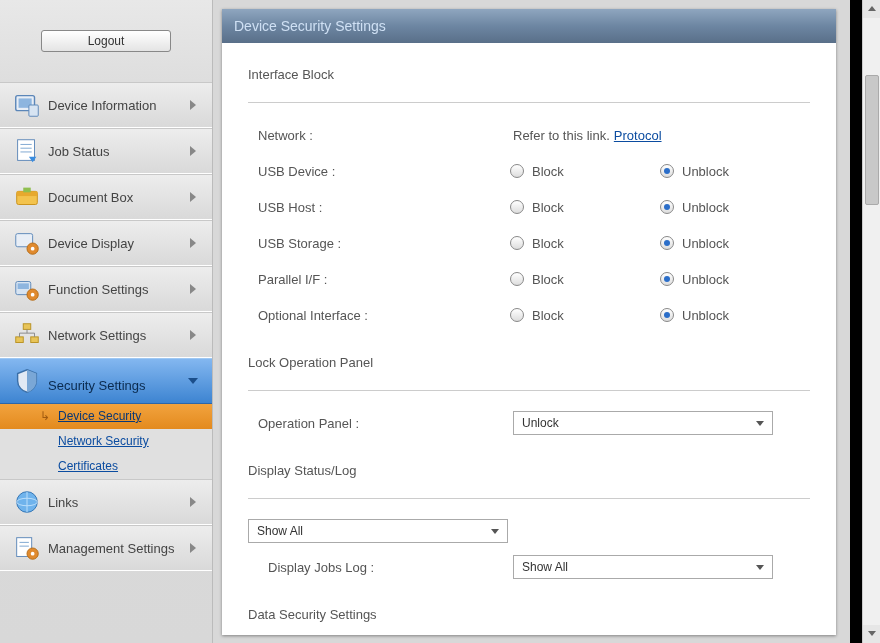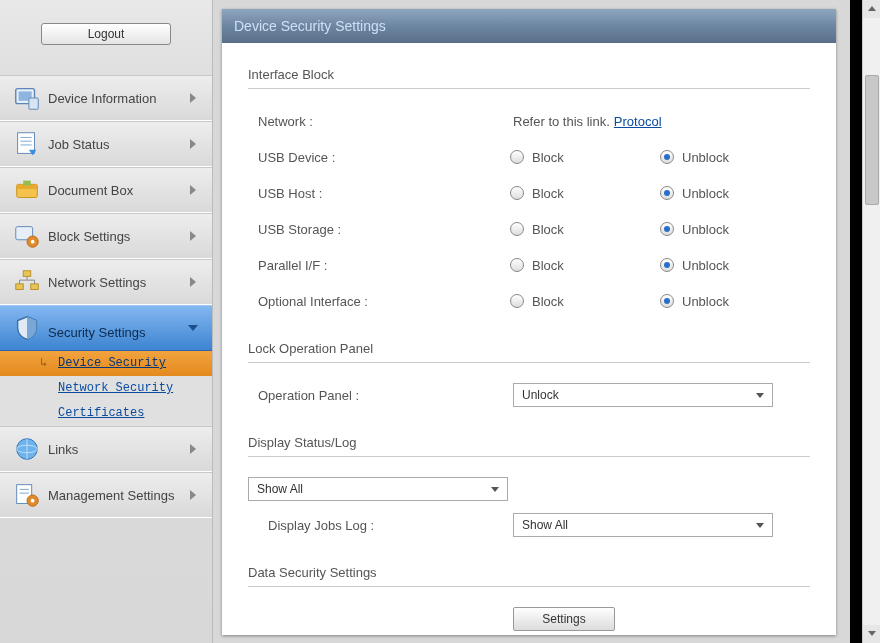--- a/index.html
+++ b/index.html
@@ -19,21 +19,21 @@
     height: 643px;
     background: #000;
     position: relative;
   }
   
   .sidebar {
     width: 213px;
     background: linear-gradient(to bottom, #e8e8e8, #dcdcdc 15%, #d8d8d8);
     border-right: 1px solid #bbb;
     position: relative;
-    padding-top: 23px;
+    padding-top: 30px;
   }
   .logout-area {
     text-align: center;
     padding-bottom: 30px;
   }
   .logout-btn {
     display: inline-block;
     width: 130px;
     height: 22px;
     line-height: 20px;
@@ -89,21 +89,20 @@
   }
   .menu-item.open .label { color: #0a2a4e; margin-top: 8px; }
   .icon {
     width: 30px; height: 30px;
     margin-right: 6px;
     display: flex; align-items: center; justify-content: center;
   }
   
   .submenu {
     background: #e0e0e0;
-    font-family: Liberation Mono, monospace;
   }
   .submenu-item {
     height: 25px;
     line-height: 25px;
     padding-left: 58px;
     font-size: 12px;
     color: #0b4ca0;
     text-decoration: underline;
     cursor: pointer;
     position: relative;
@@ -145,21 +144,21 @@
   }
   .panel-body {
     padding: 24px 26px 20px 26px;
   }
   .section {
     margin-bottom: 22px;
   }
   .section-title {
     font-size: 13px;
     color: #555;
-    padding-bottom: 6px;
+    padding-bottom: 20px;
     border-bottom: 1px solid #ccc;
     margin-bottom: 14px;
   }
   .row {
     display: flex;
     align-items: center;
     min-height: 36px;
     font-size: 13px;
   }
   .row .lbl {
@@ -303,21 +302,33 @@
         <span class="chev"></span>
       </li>
       <li class="menu-item">
         <span class="icon">
           <svg viewBox="0 0 32 32">
               <rect x="4" y="6" width="18" height="14" rx="2" fill="#e8eef6" stroke="#5b86b8"></rect>
               <circle cx="22" cy="22" r="6" fill="#e08a2e" stroke="#b46a12"></circle>
               <circle cx="22" cy="22" r="2" fill="#fff"></circle>
             </svg>
         </span>
-        <span class="label">Block Settings</span>
+        <span class="label">Device Display</span>
+        <span class="chev"></span>
+      </li>
+      <li class="menu-item">
+        <span class="icon">
+          <svg viewBox="0 0 32 32">
+              <rect x="4" y="8" width="16" height="14" rx="2" fill="#d7e4f2" stroke="#5b86b8"></rect>
+              <rect x="6" y="10" width="12" height="6" fill="#8db5df"></rect>
+              <circle cx="22" cy="22" r="6" fill="#e08a2e" stroke="#b46a12"></circle>
+              <circle cx="22" cy="22" r="2" fill="#fff"></circle>
+            </svg>
+        </span>
+        <span class="label">Function Settings</span>
         <span class="chev"></span>
       </li>
       <li class="menu-item">
         <span class="icon">
           <svg viewBox="0 0 32 32">
               <rect x="12" y="4" width="8" height="6" fill="#e8c458" stroke="#b89020"></rect>
               <rect x="4" y="18" width="8" height="6" fill="#e8c458" stroke="#b89020"></rect>
               <rect x="20" y="18" width="8" height="6" fill="#e8c458" stroke="#b89020"></rect>
               <line x1="16" y1="10" x2="16" y2="14" stroke="#888"></line>
               <line x1="8" y1="18" x2="8" y2="14" stroke="#888"></line>

